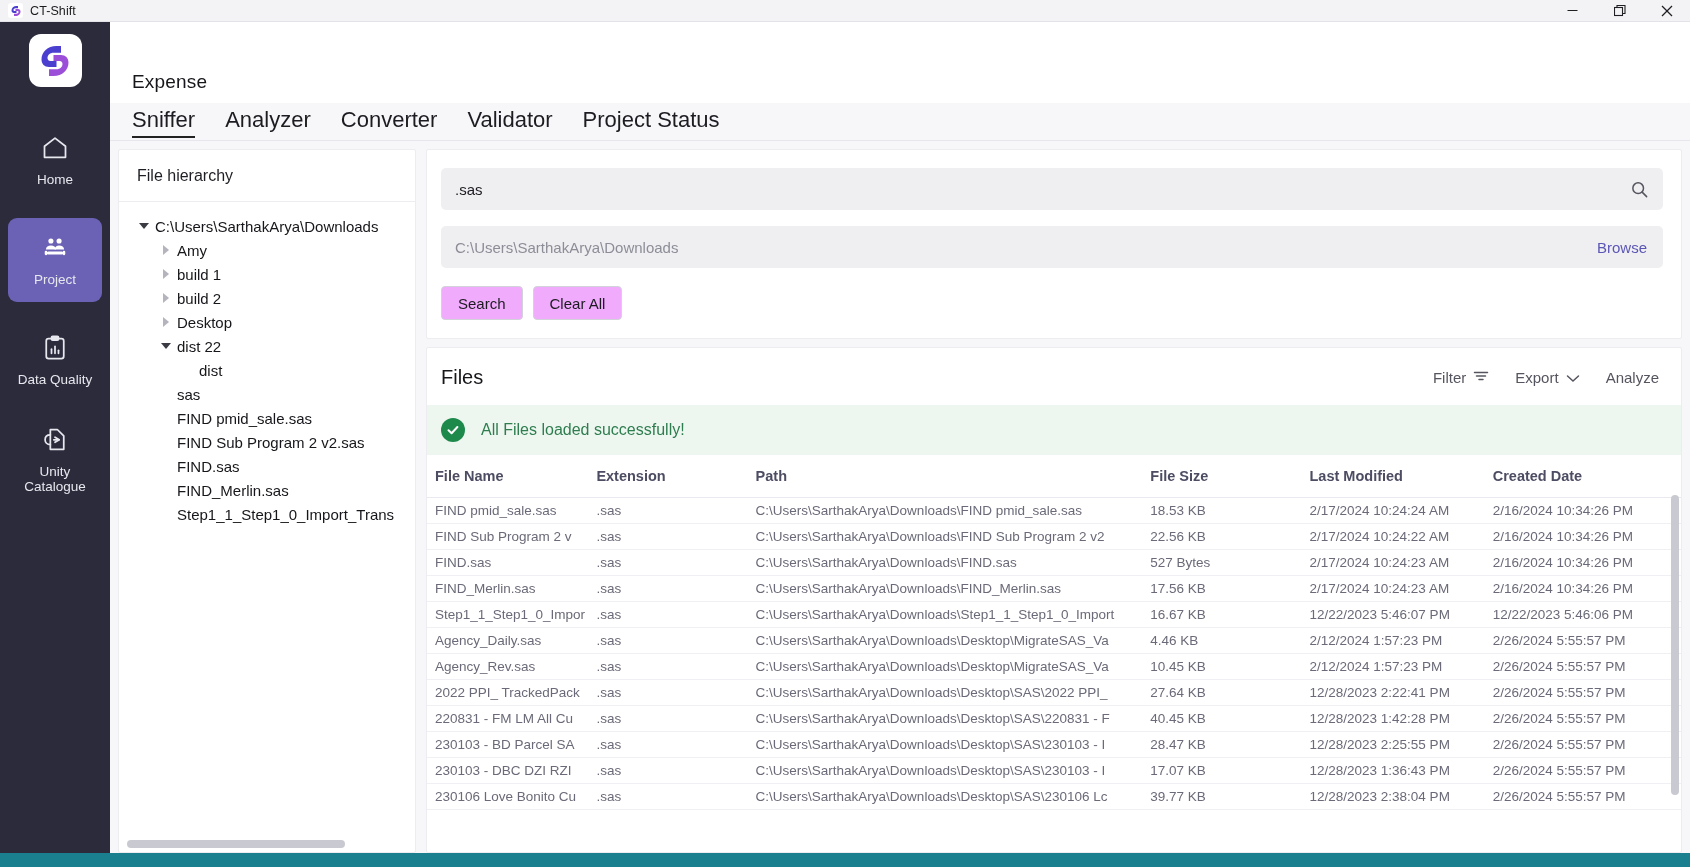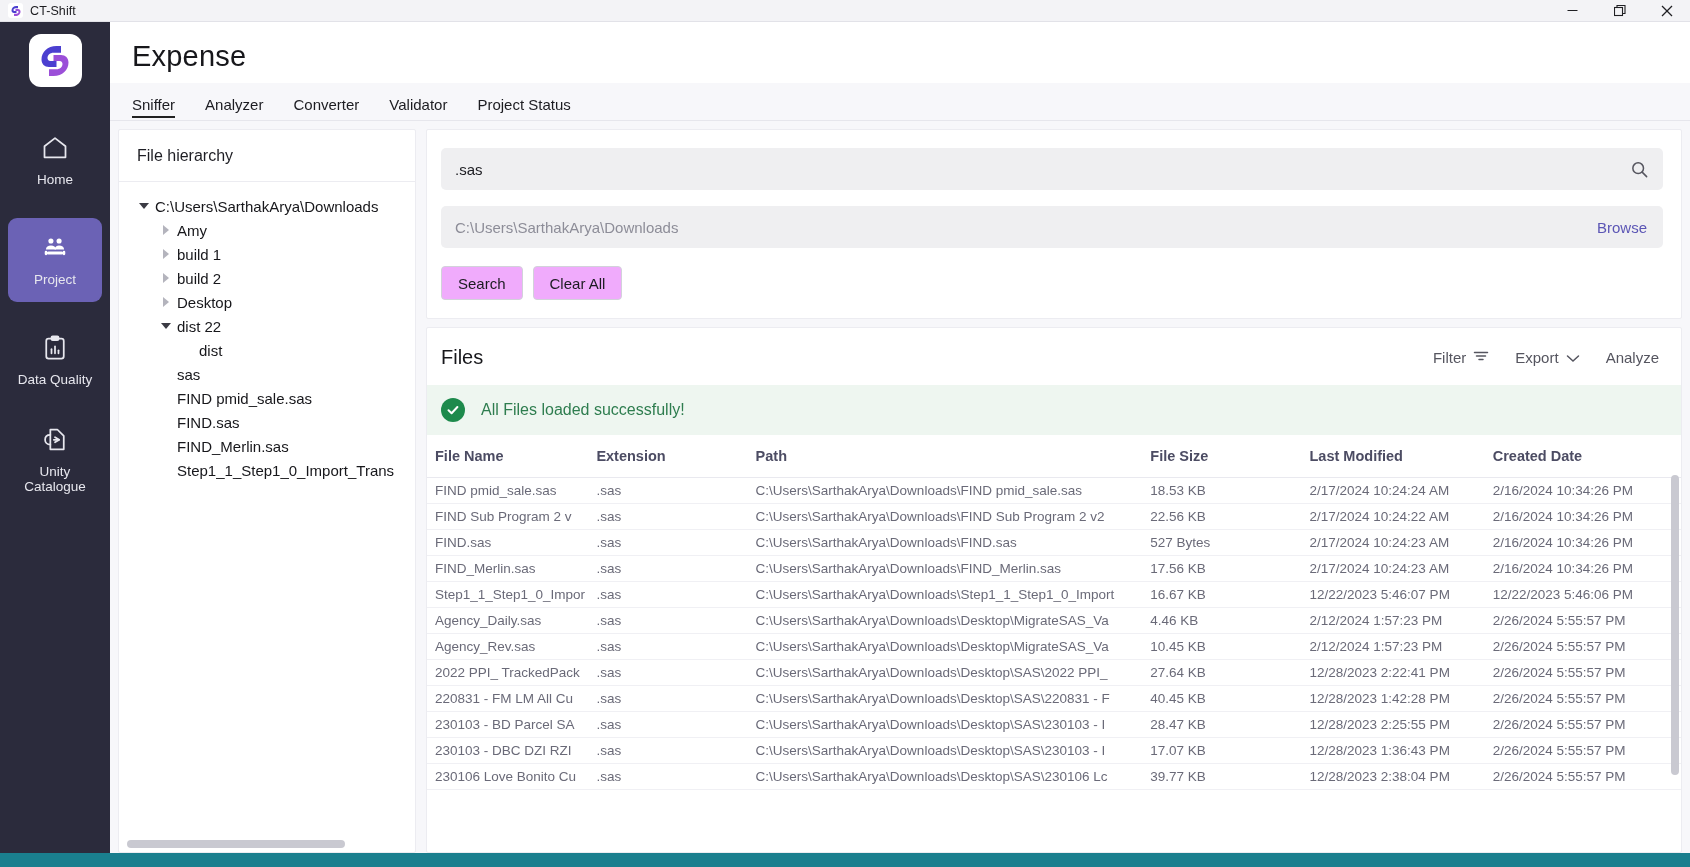--- a/index.html
+++ b/index.html
@@ -52,32 +52,32 @@
     display: flex; flex-direction: column; align-items: center; justify-content: center;
     gap: 6px; color: #e7e7ee; margin-bottom: 7px;
     cursor: pointer;
   }
   .rail-item.active { background: #6b62b5; }
   .rail-label { font-size: 13.5px; line-height: 15px; text-align: center; }
 
   
   .main { flex: 1 1 auto; display: flex; flex-direction: column; min-width: 0; background: #fff; }
   .page-head { padding: 18px 0 10px 22px; background: #fff; }
-  .page-title { font-size: 29px; font-weight: 400; color: #17171b; letter-spacing: .2px; }
+  .page-title { font-size: 19px; font-weight: 400; color: #17171b; letter-spacing: .2px; margin-top: 31px; }
 
   .tabs {
     display: flex; align-items: flex-end; gap: 0;
     padding: 0 0 0 22px;
     background: #f7f7fa;
     border-bottom: 1px solid #e6e6ec;
     height: 38px;
     flex: 0 0 38px;
   }
   .tab {
-    font-size: 15px; color: #1c1c21; padding: 0 16px 7px 0;
+    font-size: 22px; color: #1c1c21; padding: 0 16px 7px 0;
     margin-right: 14px; cursor: pointer; position: relative;
   }
   .tab.active::after {
     content: ""; position: absolute; left: 0; right: 16px; bottom: 2px;
     height: 2px; background: #222;
   }
 
   .content { flex: 1 1 auto; display: flex; min-height: 0; background: #f7f7fa; }
 
   
@@ -330,20 +330,24 @@
                 <span class="tw"></span>
                 <span style="padding-left: 4px;">dist</span>
               </div>
               <div class="tnode" style="padding-left: 22px;">
                 <span class="tw"></span>
                 <span style="padding-left: 4px;">sas</span>
               </div>
               <div class="tnode" style="padding-left: 22px;">
                 <span class="tw"></span>
                 <span style="padding-left: 4px;">FIND pmid_sale.sas</span>
+              </div>
+              <div class="tnode" style="padding-left: 22px;">
+                <span class="tw"></span>
+                <span style="padding-left: 4px;">FIND Sub Program 2 v2.sas</span>
               </div>
               <div class="tnode" style="padding-left: 22px;">
                 <span class="tw"></span>
                 <span style="padding-left: 4px;">FIND.sas</span>
               </div>
               <div class="tnode" style="padding-left: 22px;">
                 <span class="tw"></span>
                 <span style="padding-left: 4px;">FIND_Merlin.sas</span>
               </div>
               <div class="tnode" style="padding-left: 22px;">

